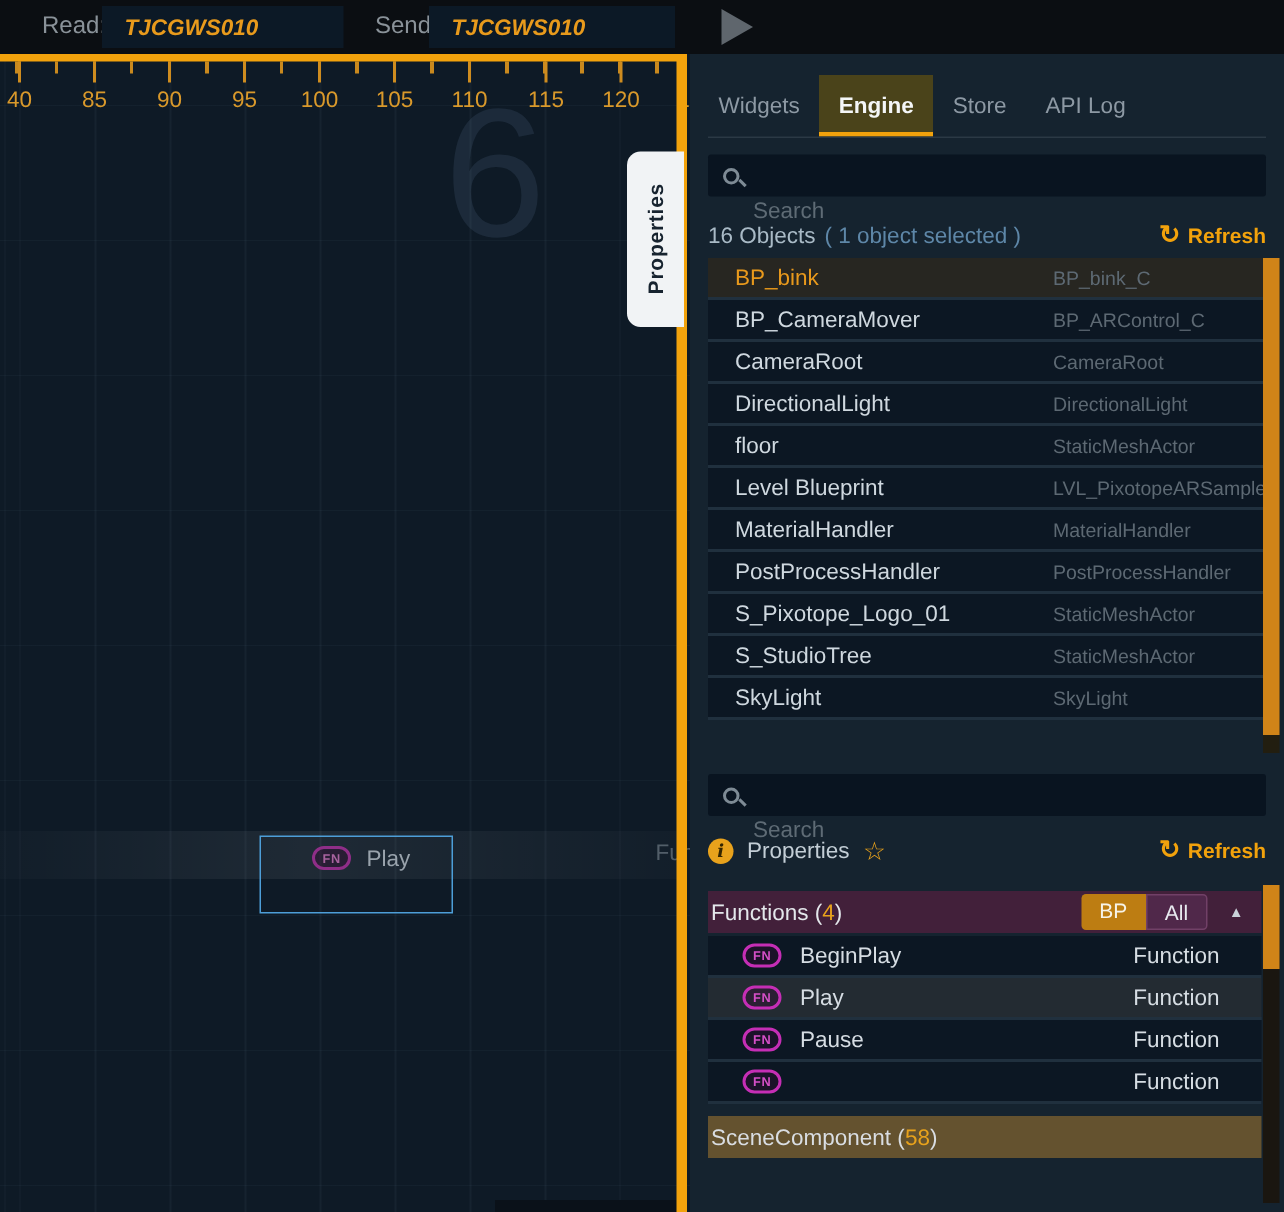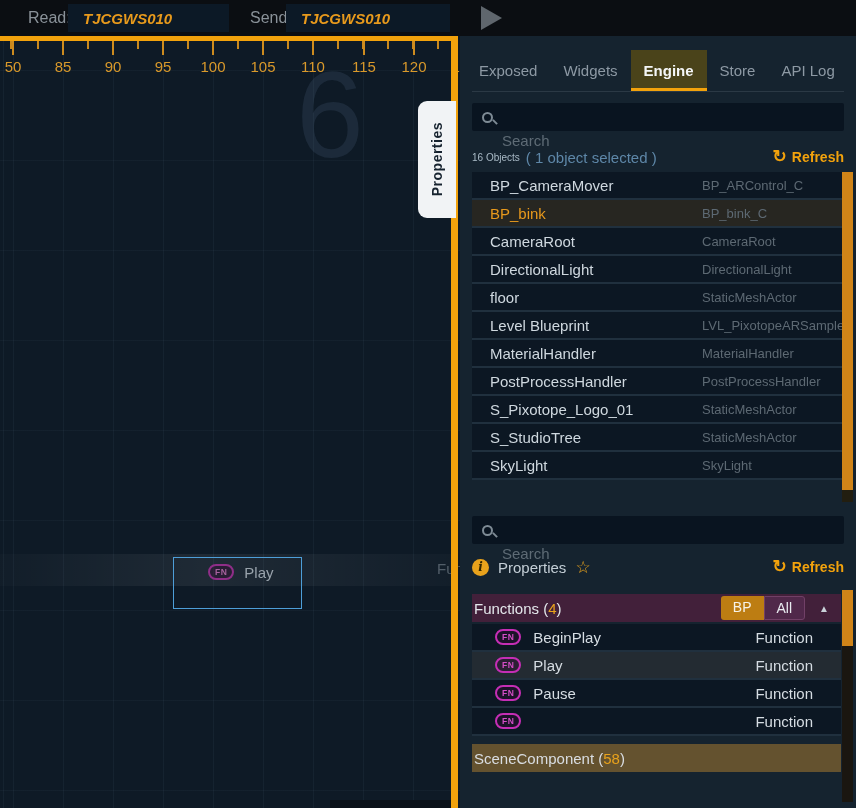--- a/index.html
+++ b/index.html
@@ -57,21 +57,21 @@
   .searchbox { position:absolute; left:12px; width:372px; height:28px; background:#091420; border-radius:2px;
       display:flex; align-items:center; padding:0 10px; gap:9px; }
   .search1 { top:67px; } .search2 { top:480px; }
   .searchbox input { flex:1; background:transparent; border:none; outline:none; color:#C6D0D8; font-size:15px;
       font-family:"Liberation Sans", sans-serif;margin-top:47px; }
   .searchbox input::placeholder { color:#5E6B75; }
   .mag { position:relative; width:11px; height:11px; border:2px solid #7E8B95; border-radius:50%; flex:none; }
   .mag::after { content:""; position:absolute; left:8px; top:7px; width:6px; height:2px; background:#7E8B95; transform:rotate(45deg); }
 
   .obj-header { position:absolute; left:12px; top:110px; width:372px; height:22px; display:flex; align-items:center; }
-  .obj-count { font-size:10px; color:#A9BAC6; }
+  .obj-count { font-size:15px; color:#A9BAC6; }
   .obj-selected { font-size:15px; color:#5E87A8; margin-left:6px; }
   .refresh-btn { margin-left:auto; display:flex; align-items:center; gap:5px; color:#F2A20C; font-size:14px; font-weight:bold; cursor:pointer; }
   .refresh-icon { font-size:17px; font-weight:bold; line-height:14px; }
 
   .obj-list { position:absolute; left:12px; top:136px; width:370px; }
   .obj-row { height:28px; background:#0C1723; border-bottom:2px solid #20303E; display:flex; align-items:center; cursor:pointer; }
   .obj-row.selected { background:#272621; }
   .obj-name { padding-left:18px; width:230px; font-size:15px; color:#CFD8DF; white-space:nowrap; overflow:hidden; }
   .obj-row.selected .obj-name { color:#E8991C; }
   .obj-type { flex:1; font-size:13px; color:#5D6973; white-space:nowrap; overflow:hidden; }
@@ -123,21 +123,21 @@
     <input class="tb-input" style="left: 68px; width: 161px;" value="TJCGWS010">
     <span class="tb-label" style="left:250px">Send:</span>
     <input class="tb-input" style="left: 286px; width: 164px;" value="TJCGWS010">
     <div class="play-tri"></div>
   </div>
 
   <div class="viewport">
     <div class="ruler-minor"></div>
     <div class="ruler-unit" style="left:13px">
         <div class="tick-mark"></div>
-        <span class="tick-label">50</span>
+        <span class="tick-label">40</span>
       </div>
     <div class="ruler-unit" style="left:63px">
         <div class="tick-mark"></div>
         <span class="tick-label">85</span>
       </div>
     <div class="ruler-unit" style="left:113px">
         <div class="tick-mark"></div>
         <span class="tick-label">90</span>
       </div>
     <div class="ruler-unit" style="left:163px">
@@ -181,21 +181,20 @@
 
   <div class="frame-top"></div>
   <div class="frame-right"></div>
   <div class="side-tab">
     <span>Properties</span>
   </div>
 
   <div class="panel">
 
     <div class="tabbar">
-      <div class="tab">Exposed</div>
       <div class="tab">Widgets</div>
       <div class="tab active">Engine</div>
       <div class="tab">Store</div>
       <div class="tab">API Log</div>
     </div>
     <div class="tab-divider"></div>
 
     <div class="searchbox search1">
       <span class="mag"></span>
       <input placeholder="Search" style="">
@@ -204,27 +203,27 @@
     <div class="obj-header">
       <span class="obj-count">16 Objects</span>
       <span class="obj-selected">( 1 object selected )</span>
       <span class="refresh-btn">
         <span class="refresh-icon">↻</span>
         <span>Refresh</span>
       </span>
     </div>
 
     <div class="obj-list">
-      <div class="obj-row">
-          <span class="obj-name">BP_CameraMover</span>
-          <span class="obj-type">BP_ARControl_C</span>
-        </div>
       <div class="obj-row selected">
           <span class="obj-name">BP_bink</span>
           <span class="obj-type">BP_bink_C</span>
+        </div>
+      <div class="obj-row">
+          <span class="obj-name">BP_CameraMover</span>
+          <span class="obj-type">BP_ARControl_C</span>
         </div>
       <div class="obj-row">
           <span class="obj-name">CameraRoot</span>
           <span class="obj-type">CameraRoot</span>
         </div>
       <div class="obj-row">
           <span class="obj-name">DirectionalLight</span>
           <span class="obj-type">DirectionalLight</span>
         </div>
       <div class="obj-row">

